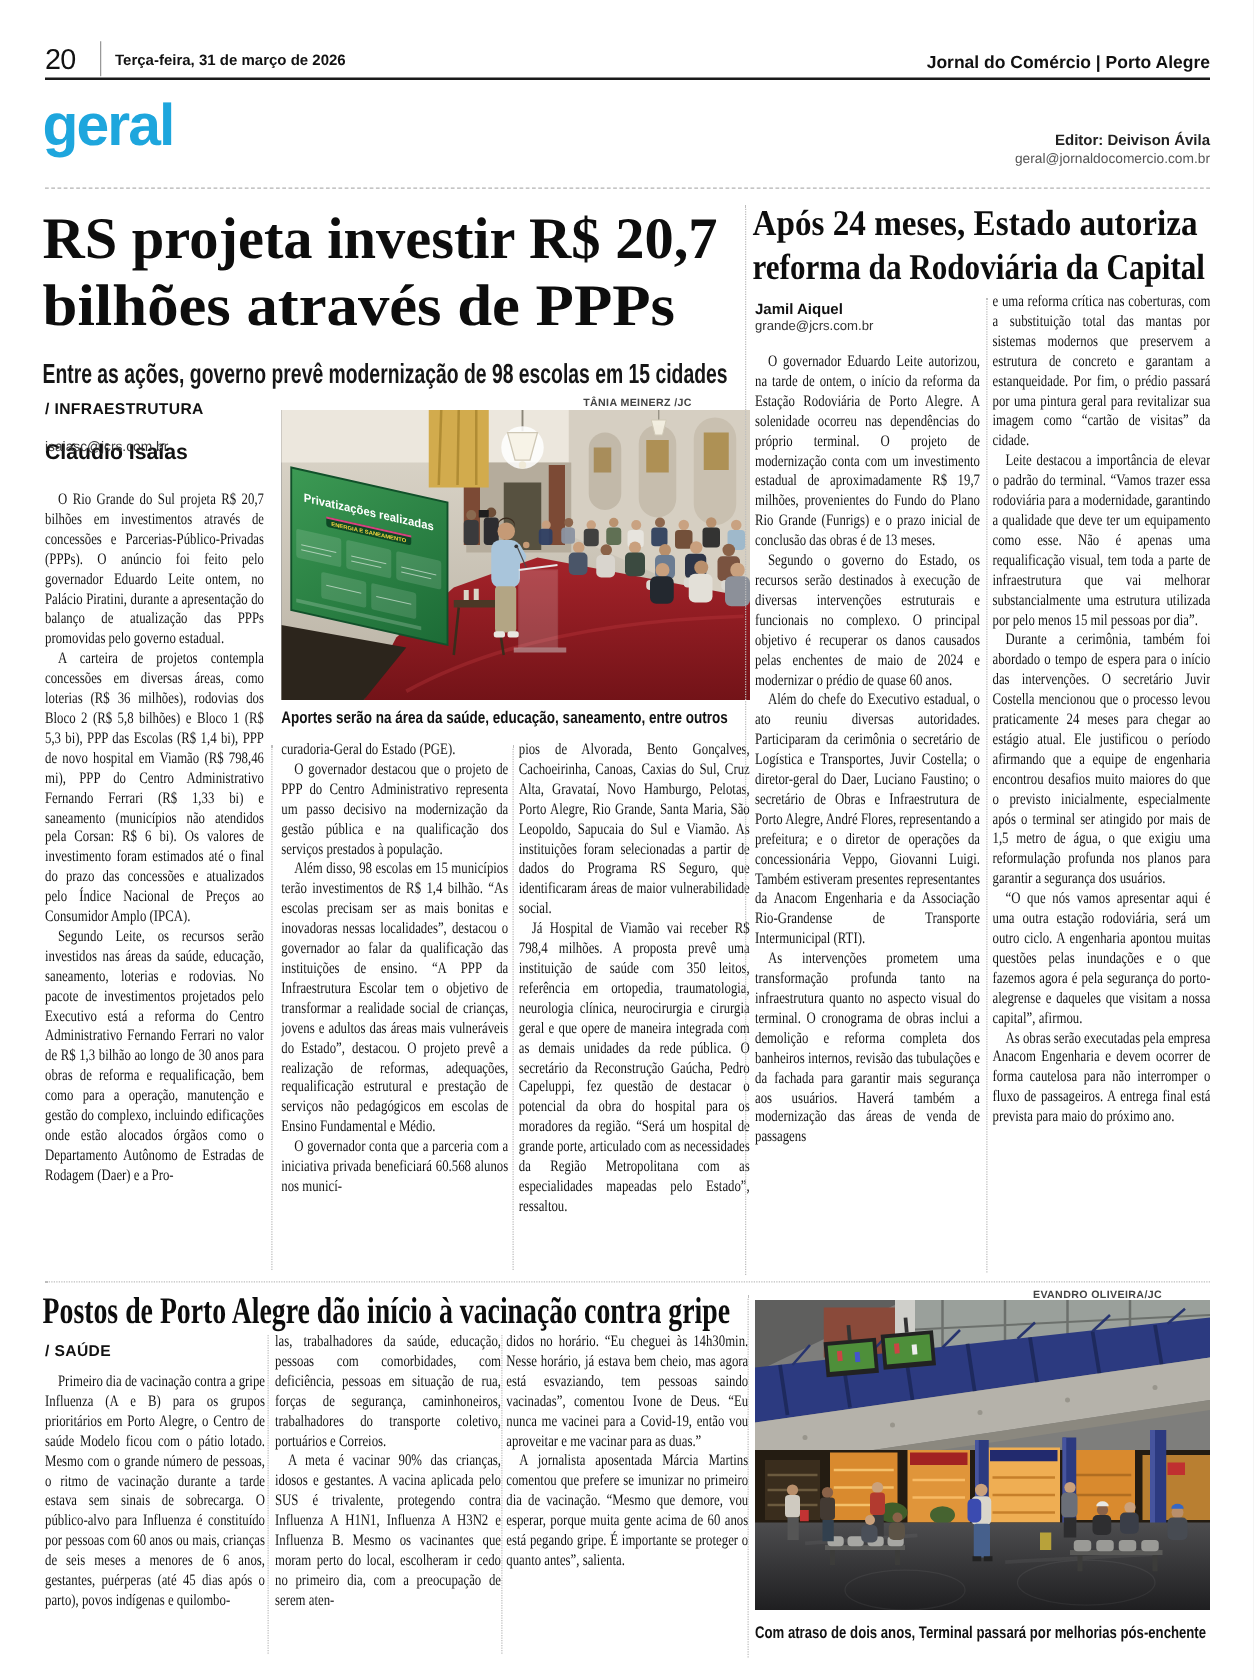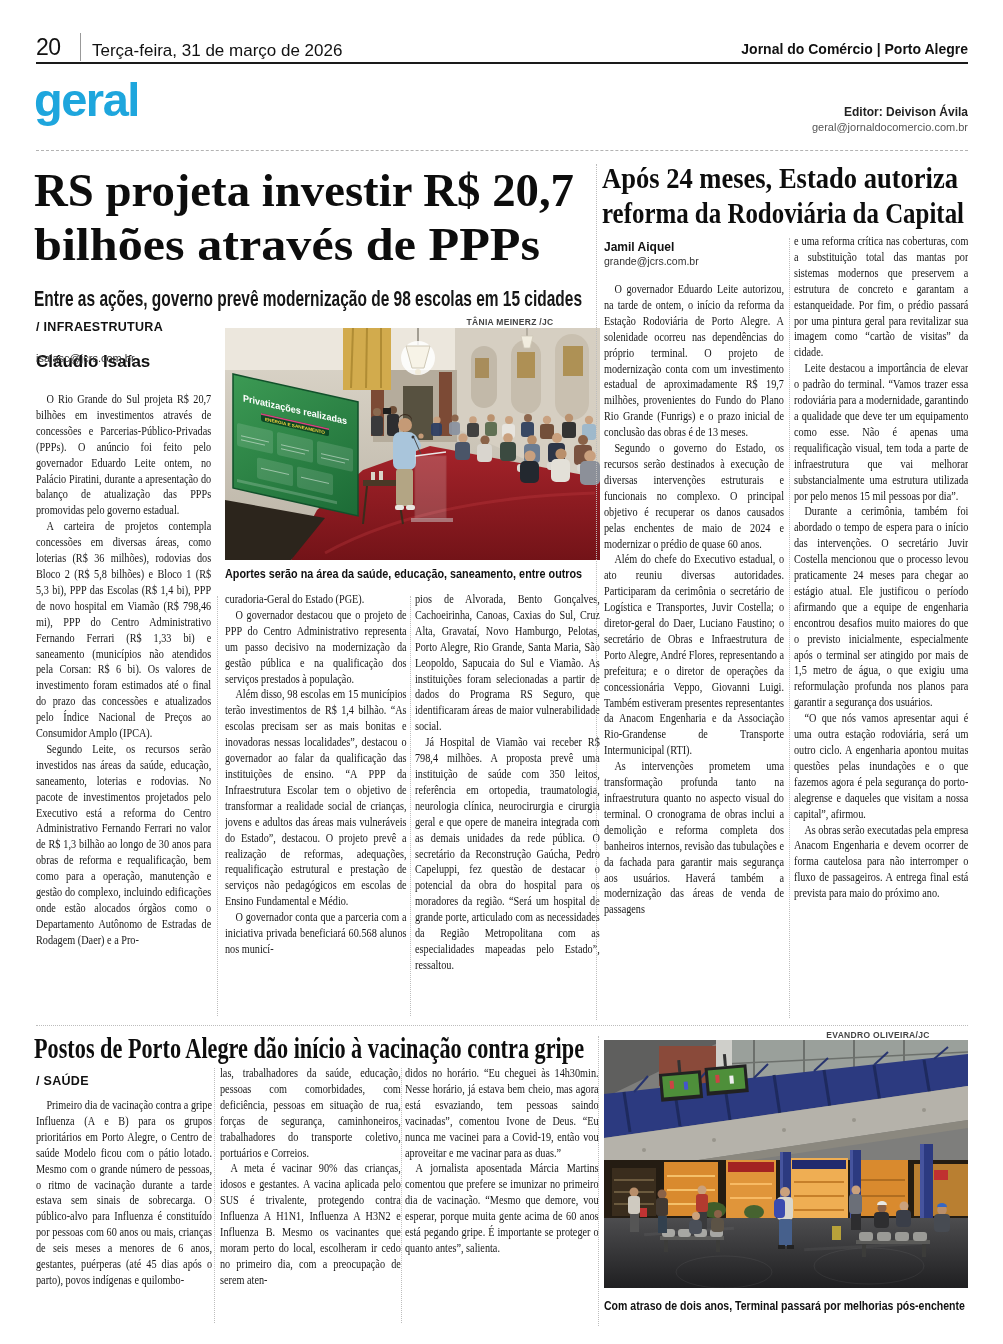--- a/index.html
+++ b/index.html
@@ -2,21 +2,21 @@
 <html><head>
 <meta charset="utf-8">
 <style>
   html,body{margin:0;padding:0;background:#e8e8e8;}
   .page{position:relative;width:1003px;height:1344px;background:#ffffff;margin:0 auto;
         font-family:"Liberation Sans",sans-serif;color:#111;overflow:hidden;}
   .abs{position:absolute;}
 
   
   .page-number{font-size:23px;font-weight:400;letter-spacing:-0.5px;}
-  .page-date{font-size:17px;font-weight:normal;text-align:right;}
+  .page-date{font-size:12px;font-weight:bold;text-align:right;}
   .masthead{font-size:14px;font-weight:bold;text-align:right;}
   .vbar{width:1px;background:#999;}
   .rule-solid{height:2px;background:#1a1a1a;}
   .rule-dashed{border-top:1px dashed #b3b3b3;height:0;}
   .vdotted{border-left:1px dotted #bdbdbd;width:0;}
   .hdotted{border-top:1px dotted #bdbdbd;height:0;}
 
   .section-name{font-size:47px;font-weight:bold;letter-spacing:-1.5px;line-height:1;}
   .editor-block{text-align:right;line-height:1.35;}
   .editor-name{font-size:12px;font-weight:bold;color:#222;}

